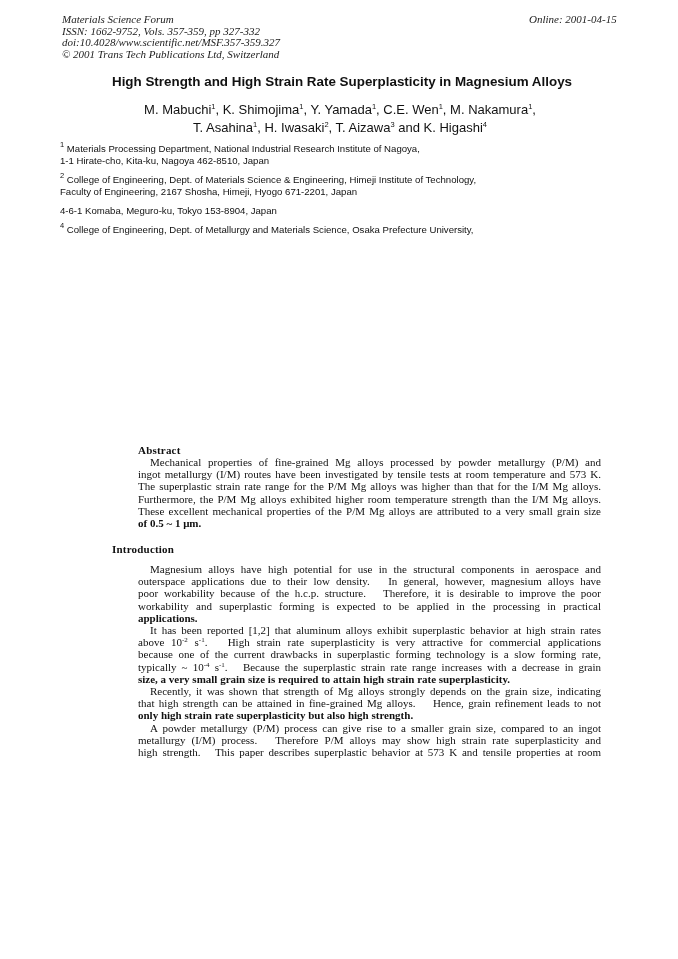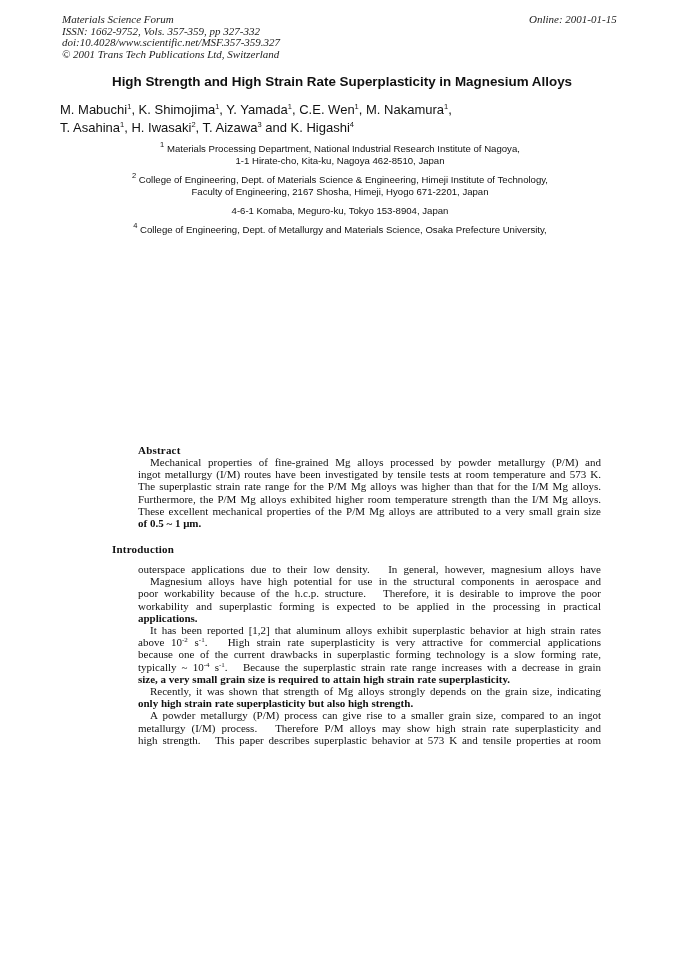--- a/index.html
+++ b/index.html
@@ -5,24 +5,24 @@
     html, body { margin: 0; padding: 0; background: #ffffff; }
     body { width: 678px; height: 959px; position: relative; overflow: hidden; color: #111; }
     .page { position: absolute; left: 0; top: 0; width: 538px; height: 959px; background: #fff; }
 
     .hdr-left { position: absolute; left: 62px; top: 14px; font-family: "Liberation Serif", serif; font-style: italic; font-size: 11px; line-height: 11.5px; color: #222; }
     .hdr-left div { white-space: nowrap; }
     .hdr-right { position: absolute; left: 529px; top: 14px; font-family: "Liberation Serif", serif; font-style: italic; font-size: 11px; line-height: 11.5px; color: #222; white-space: nowrap; }
 
     .title { position: absolute; left: 102px; top: 74px; width: 480px; font-family: "Liberation Sans", sans-serif; font-weight: bold; font-size: 13.4px; white-space: nowrap; color: #111; text-align: center; }
 
-    .authors { position: absolute; left: 60px; top: 101px; width: 560px; font-family: "Liberation Sans", sans-serif; font-size: 13px; line-height: 17.5px; color: #111; }
+    .authors { position: absolute; left: 60px; top: 101px; width: 560px; text-align: center; font-family: "Liberation Sans", sans-serif; font-size: 13px; line-height: 17.5px; color: #111; }
     .authors sup, .aff sup { font-size: 7.5px; vertical-align: 5px; line-height: 0; }
 
-    .affs { position: absolute; left: 60px; top: 143px; width: 560px; text-align: center; font-family: "Liberation Sans", sans-serif; font-size: 9.6px; line-height: 12.2px; color: #111; }
+    .affs { position: absolute; left: 60px; top: 143px; width: 560px; font-family: "Liberation Sans", sans-serif; font-size: 9.6px; line-height: 12.2px; color: #111; }
     .aff { margin-bottom: 6.5px; }
     .aff div { white-space: nowrap; }
 
     .keywords { position: absolute; left: 104px; top: 272px; font-family: "Liberation Sans", sans-serif; font-size: 9.8px; white-space: nowrap; color: #111; }
     .keywords b { font-weight: bold; }
 
     .body-text { font-family: "Liberation Serif", serif; font-size: 11px; line-height: 12.2px; color: #111; margin-left: 26px; }
     .abstract { position: absolute; left: 112px; top: 444px; width: 463px; }
     .sec-head { font-family: "Liberation Serif", serif; font-weight: bold; font-size: 11px; line-height: 12px; letter-spacing: 0.2px; }
     .line { display: block; white-space: nowrap; text-align: justify; text-align-last: justify; }
@@ -36,21 +36,21 @@
 <body>
 
 <div class="page">
 
   <div class="hdr-left">
     <div>Materials Science Forum</div>
     <div>ISSN: 1662-9752, Vols. 357-359, pp 327-332</div>
     <div>doi:10.4028/www.scientific.net/MSF.357-359.327</div>
     <div>© 2001 Trans Tech Publications Ltd, Switzerland</div>
   </div>
-  <div class="hdr-right">Online: 2001-01-15</div>
+  <div class="hdr-right">Online: 2001-04-15</div>
 
   <div class="title">High Strength and High Strain Rate Superplasticity in Magnesium Alloys</div>
 
   <div class="authors">
     <div>
       <span>M. Mabuchi</span><sup>1</sup><span>, </span><span>K. Shimojima</span><sup>1</sup><span>, </span><span>Y. Yamada</span><sup>1</sup><span>, </span><span>C.E. Wen</span><sup>1</sup><span>, </span><span>M. Nakamura</span><sup>1</sup><span>,</span>
     </div>
     <div>
       <span>T. Asahina</span><sup>1</sup><span>, </span><span>H. Iwasaki</span><sup>2</sup><span>, </span><span>T. Aizawa</span><sup>3</sup><span style="white-space:pre"> and </span><span>K. Higashi</span><sup>4</sup>
     </div>
@@ -81,35 +81,36 @@
     <span class="line">The superplastic strain rate range for the P/M Mg alloys was higher than that for the I/M Mg alloys.</span>
     <span class="line">Furthermore, the P/M Mg alloys exhibited higher room temperature strength than the I/M Mg alloys.</span>
     <span class="line">These excellent mechanical properties of the P/M Mg alloys are attributed to a very small grain size</span>
     <span class="line last">of 0.5 ~ 1 μm.</span>
   </div>
 
   <div class="intro-head sec-head">Introduction</div>
 
   <div class="intro body-text">
     <div>
+      <span class="line indent">Magnesium alloys have high potential for use in the structural components in aerospace and</span>
       <span class="line" style="white-space:pre">outerspace applications due to their low density.   In general, however, magnesium alloys have</span>
-      <span class="line indent">Magnesium alloys have high potential for use in the structural components in aerospace and</span>
       <span class="line" style="white-space:pre">poor workability because of the h.c.p. structure.   Therefore, it is desirable to improve the poor</span>
       <span class="line">workability and superplastic forming is expected to be applied in the processing in practical</span>
       <span class="line last">applications.</span>
     </div>
     <div>
       <span class="line indent">It has been reported [1,2] that aluminum alloys exhibit superplastic behavior at high strain rates</span>
       <span class="line"><span>above 10</span><sup class="exp">-2</sup><span style="white-space:pre"> s</span><sup class="exp">-1</sup><span style="white-space:pre">.   High strain rate superplasticity is very attractive for commercial applications</span></span>
       <span class="line">because one of the current drawbacks in superplastic forming technology is a slow forming rate,</span>
       <span class="line"><span>typically ~ 10</span><sup class="exp">-4</sup><span style="white-space:pre"> s</span><sup class="exp">-1</sup><span style="white-space:pre">.   Because the superplastic strain rate range increases with a decrease in grain</span></span>
       <span class="line last">size, a very small grain size is required to attain high strain rate superplasticity.</span>
     </div>
     <div>
       <span class="line indent">Recently, it was shown that strength of Mg alloys strongly depends on the grain size, indicating</span>
+      <span class="line" style="white-space:pre">that high strength can be attained in fine-grained Mg alloys.    Hence, grain refinement leads to not</span>
       <span class="line last">only high strain rate superplasticity but also high strength.</span>
     </div>
     <div>
       <span class="line indent">A powder metallurgy (P/M) process can give rise to a smaller grain size, compared to an ingot</span>
       <span class="line" style="white-space:pre">metallurgy (I/M) process.   Therefore P/M alloys may show high strain rate superplasticity and</span>
       <span class="line" style="white-space:pre">high strength.   This paper describes superplastic behavior at 573 K and tensile properties at room</span>
     </div>
   </div>
 
 </div>

